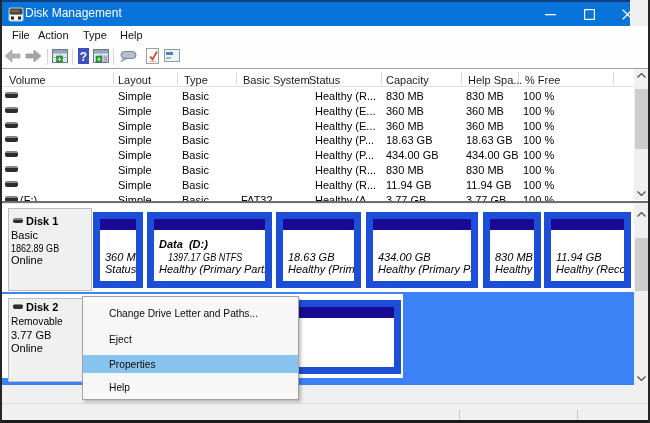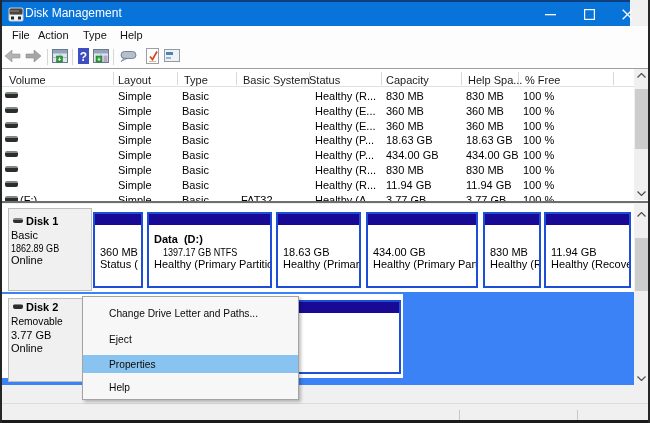--- a/index.html
+++ b/index.html
@@ -22,21 +22,21 @@
 .hsep{position:absolute;top:3px;width:1px;height:13px;background:#d9d9d9;}
 .htxt{position:absolute;top:5px;font-size:11px;color:#1a1a1a;}
 .row .t{font-size:11px;}
 .hdd{position:absolute;width:13px;height:6px;background:linear-gradient(#7d8a7d 0 1.5px,#2d2d2d 1.5px 100%);border-radius:2px;}
 
 .sbtrack{position:absolute;background:#f0f0f0;}
 .sbthumb{position:absolute;left:1px;width:13px;background:#cdcdcd;}
 
 #lowpane{position:absolute;left:1px;top:204px;width:648px;height:181px;background:#3b82f6;}
 .diskbox{position:absolute;left:7px;width:84px;background:#f0f0f0;border:1px solid #bdbdbd;box-sizing:border-box;}
-.part{position:absolute;background:#fff;border:2px solid #1d4ed8;box-sizing:border-box;overflow:hidden;}
+.part{position:absolute;background:#fff;border:7px solid #1d4ed8;box-sizing:border-box;overflow:hidden;font-style:italic;}
 .pbar{position:absolute;left:0;top:0;right:0;height:11px;background:#190a96;}
 .part .t{font-size:11px;}
 
 #ctxmenu{position:absolute;left:82px;top:296px;width:217px;height:104px;background:#f7f7f7;border:1px solid #a3a3a3;box-sizing:border-box;box-shadow:2px 2px 3px rgba(0,0,0,0.25);}
 #ctxmenu .t{font-size:11px;color:#0a0a0a;transform:scaleX(0.93);transform-origin:left center;}
 
 #legend{position:absolute;left:1px;top:385px;width:648px;height:18px;background:#f0f0f0;}
 #statusbar{position:absolute;left:1px;top:403px;width:648px;height:17px;background:#f0f0f0;border-top:1px solid #dcdcdc;}
 #bottomborder{position:absolute;left:0;top:420px;width:650px;height:3px;background:#1b1b1b;}
 .edge{position:absolute;background:#262626;}

